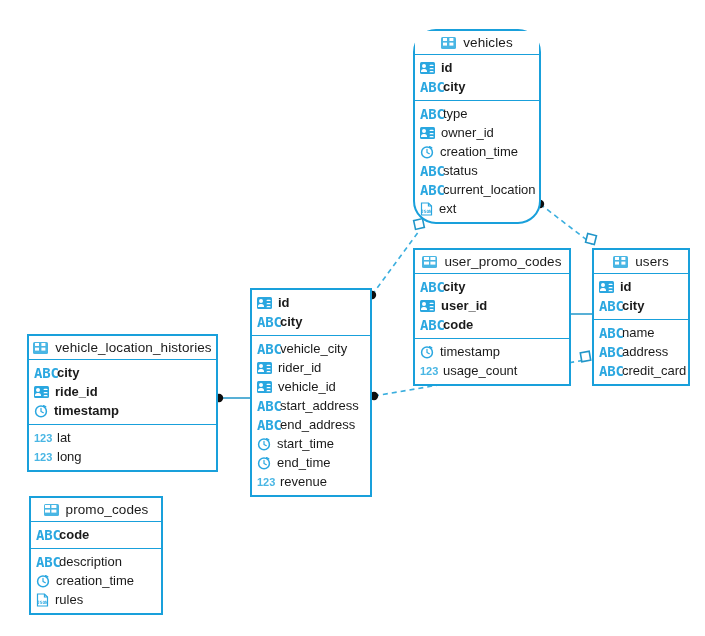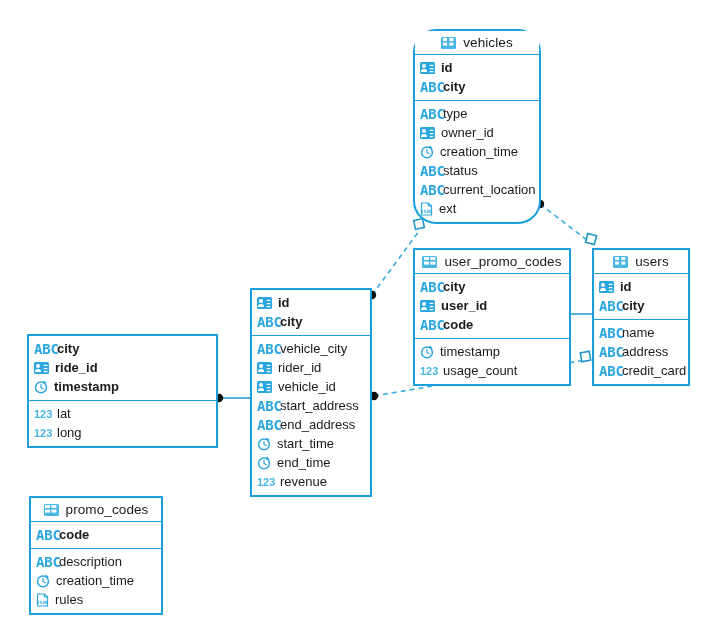--- a/index.html
+++ b/index.html
@@ -305,20 +305,24 @@
         <span>end_time</span>
       </div>
       <div class="field">
         <span class="ic ic-123">123</span>
         <span>revenue</span>
       </div>
     </div>
   </div>
 
   <div class="entity" id="ent-vehicle_location_histories">
+    <div class="ent-title">
+      <span class="ic ic-table"></span>
+      <span class="tname">vehicle_location_histories</span>
+    </div>
     <div class="ent-section">
       <div class="field pk">
         <span class="ic ic-abc">ABC</span>
         <span>city</span>
       </div>
       <div class="field pk">
         <span class="ic ic-card"></span>
         <span>ride_id</span>
       </div>
       <div class="field pk">

